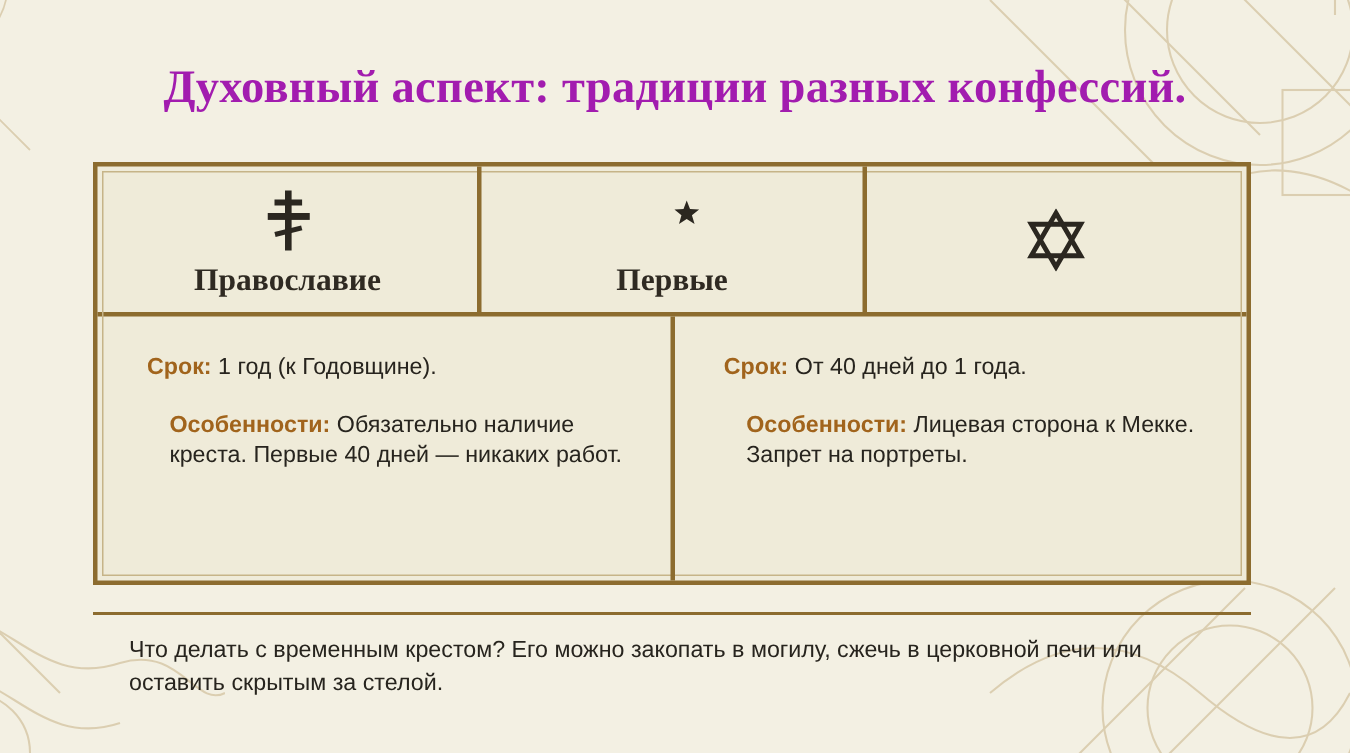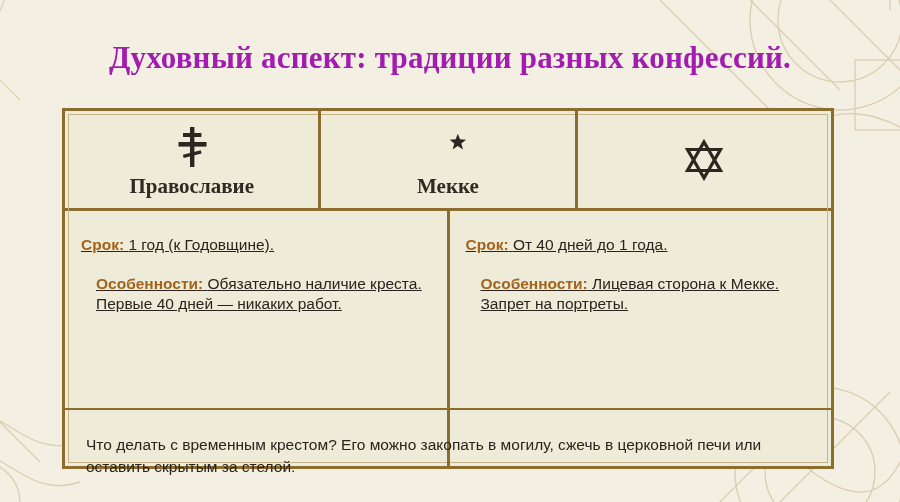--- a/index.html
+++ b/index.html
@@ -42,21 +42,21 @@
     color: #a21caf;
     letter-spacing: 0.2px;
   }
 
   
   #table-frame {
     position: absolute;
     left: 62px;
     top: 108px;
     width: 772px;
-    height: 361px;
+    height: 282px;
     border: 3px solid #8c6c2f;
     background: #efebd9;
     box-sizing: border-box;
     display: flex;
     flex-direction: column;
   }
   #table-frame::before {
     content: "";
     position: absolute;
     inset: 3px;
@@ -97,44 +97,43 @@
     color: #2b2720;
     margin-bottom: 4px;
   }
   .rel-name {
     font-family: "Liberation Serif", serif;
     font-weight: bold;
     font-size: 21px;
     color: #2f2a22;
   }
   .body-col {
-    padding: 24px 20px 10px 16px;
+    padding: 24px 20px 10px 33px;
     font-size: 15.5px;
     color: #27241e;
     line-height: 1.33;
-    text-decoration: underline;
   }
   .fact {
     margin-bottom: 18px;
   }
   .fact:last-child { margin-bottom: 0; margin-left: 15px; }
   .lbl {
     color: #a1641c;
     font-weight: bold;
   }
 
   
   #note {
     position: absolute;
     left: 62px;
     top: 408px;
     width: 772px;
     box-sizing: border-box;
     border-top: 2px solid #8c6c2f;
-    padding: 24px 6px 0 24px;
+    padding: 13px 6px 0 24px;
     font-size: 15.5px;
     line-height: 1.45;
     color: #27241e;
   }
 </style>
 </head>
 <body>
 
 <div id="slide">
 
@@ -184,21 +183,21 @@
         <div class="rel-name">Православие</div>
       </div>
 
       <div class="col head-col">
         <div class="sym">
           <svg width="48" height="44" viewBox="0 0 48 44" fill="#2b2720">
             <path d="M30 4 A18 18 0 1 0 30 40 A14.5 14.5 0 1 1 30 4 Z"></path>
             <path d="M40 10.5 l2.4 6.2 6.6 .3 -5.2 4.2 1.9 6.4 -5.7-3.7 -5.6 3.7 1.8-6.4 -5.1-4.2 6.6-.3 Z" transform="translate(-3,-1) scale(0.92)"></path>
           </svg>
         </div>
-        <div class="rel-name">Мекке</div>
+        <div class="rel-name">Первые</div>
       </div>
 
       <div class="col head-col">
         <div class="sym">
           <svg width="42" height="42" viewBox="0 0 42 42" fill="none" stroke="#2b2720" stroke-width="3.2">
             <path d="M21 3 L37.5 31.5 L4.5 31.5 Z"></path>
             <path d="M21 39 L4.5 10.5 L37.5 10.5 Z"></path>
           </svg>
         </div>
       </div>

